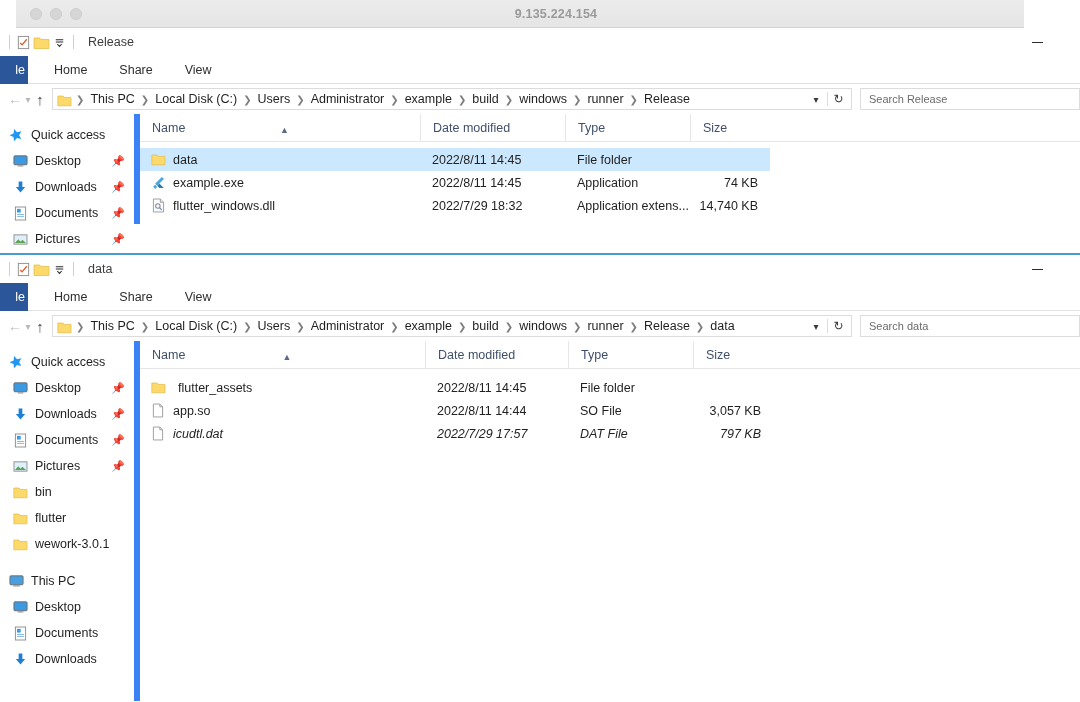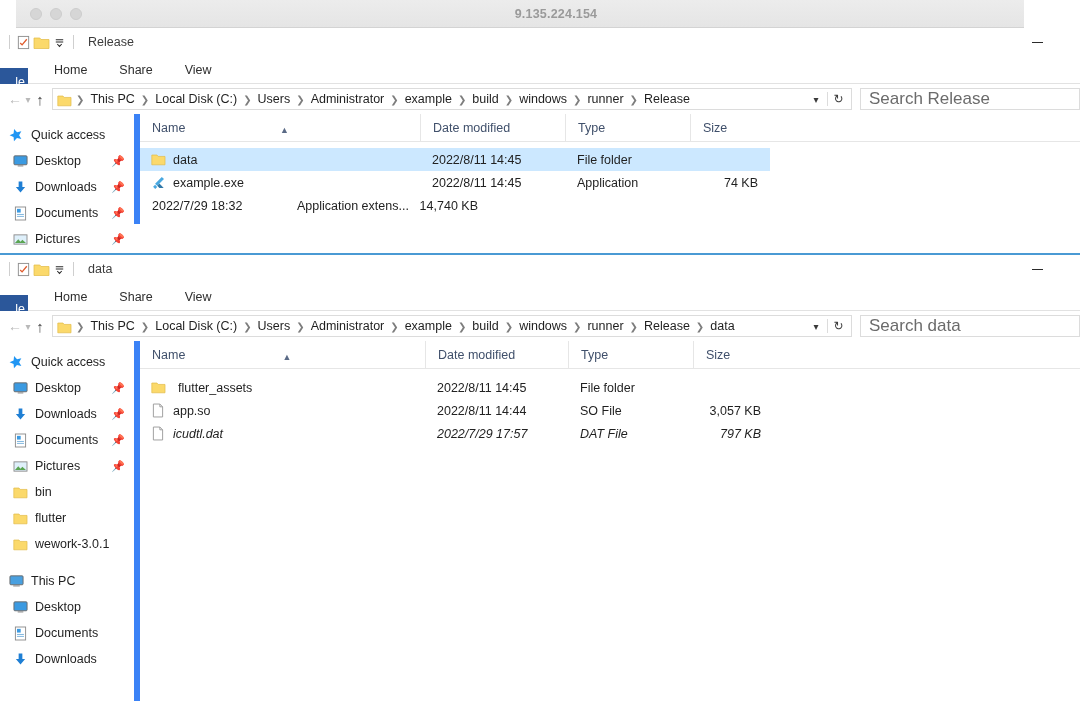--- a/index.html
+++ b/index.html
@@ -41,21 +41,21 @@
   }
   .win-minimize {
     position:absolute; right:28px; top:0; height:28px; width:30px;
     display:flex; align-items:center; justify-content:center;
   }
   .min-glyph { width:11px; height:1px; background:#2b2b2b; }
 
   
   .ribbon { position:relative; height:28px; background:#ffffff; border-bottom:1px solid #e2e2e2; }
   .tab-file {
-    position:absolute; left:0; top:12px; width:28px; height:28px;
+    position:absolute; left:0; top:0; width:28px; height:28px;
     background:#2b579a; color:#ffffff; font-size:12.5px;
     display:flex; align-items:center; justify-content:flex-end;
     padding-right:3px;
   }
   .tabs { position:absolute; left:38px; top:0; height:28px; display:flex; align-items:center; gap:0; }
   .tab { font-size:12.5px; color:#2e2e2e; padding:0 16px; line-height:28px; }
 
   
   .addr-row { position:relative; height:30px; background:#ffffff; display:flex; align-items:center; }
   .nav-btn { width:22px; height:24px; display:flex; align-items:center; justify-content:center; color:#b9b9b9; font-size:14px; }
@@ -68,21 +68,21 @@
   .crumb-folder { width:15px; height:13px; margin:0 3px 0 2px; }
   .crumb { font-size:12.5px; color:#1f1f1f; padding:0 5px; white-space:nowrap; }
   .crumb-sep { font-size:10px; color:#7d7d7d; padding:0 1px; }
   .crumb-tail { display:flex; align-items:center; margin-left:auto; }
   .crumb-chev { width:22px; text-align:center; font-size:10px; color:#3a3a3a; }
   .crumb-refresh { width:22px; text-align:center; font-size:12px; color:#3a3a3a; border-left:1px solid #dcdcdc; }
   .search-box {
     height:22px; margin-left:8px; border:1px solid #dcdcdc; background:#fff;
     display:flex; align-items:center; padding:0 8px; min-width:220px;
   }
-  .search-text { font-size:17px; color:#6b6b6b; white-space:nowrap; }
+  .search-text { font-size:11px; color:#6b6b6b; white-space:nowrap; }
 
   
   .content { position:relative; display:flex; }
   .sidebar { width:140px; flex:0 0 140px; border-right:6px solid #3b82f6; padding-top:8px; background:#fff; }
   .nav-item {
     position:relative; height:26px; display:flex; align-items:center;
     font-size:12.5px; color:#1f1f1f; padding-left:6px;
   }
   .nav-item .nico { width:20px; display:flex; align-items:center; justify-content:center; margin-right:5px; }
   .nav-item.indent { padding-left:10px; }
@@ -290,20 +290,31 @@
                     <path d="M6.2 9.8l2.2 2.2h4.3L8.4 7.6z" fill="#3178a8"></path>
                   </svg>
                 </span>
               <span>example.exe</span>
             </div>
             <div class="cell date" style="width:145px;">2022/8/11 14:45</div>
             <div class="cell" style="width:125px;">Application</div>
             <div class="cell size" style="width:80px;">74 KB</div>
           </div>
           <div class="row" style="width:630px;">
+            <div class="cell name" style="width:280px;">
+              <span class="ficon">
+                  <svg width="13" height="15" viewBox="0 0 14 16">
+                    <path d="M1.5 1h7.5l3.5 3.5V15h-11z" fill="#fafafa" stroke="#9a9a9a"></path>
+                    <path d="M9 1v3.5h3.5" fill="#e6e6e6" stroke="#9a9a9a"></path>
+                    <circle cx="6.3" cy="8.6" r="2.4" fill="none" stroke="#7c8fa3" stroke-width="1.1"></circle>
+                    <path d="M8.1 10.4l2.3 2.3" stroke="#7c8fa3" stroke-width="1.4"></path>
+                  </svg>
+                </span>
+              <span>flutter_windows.dll</span>
+            </div>
             <div class="cell date" style="width:145px;">2022/7/29 18:32</div>
             <div class="cell" style="width:125px;">Application extens...</div>
             <div class="cell size" style="width:80px;">14,740 KB</div>
           </div>
         </div>
       </div>
     </div>
   </div>
 
   <div class="win" id="win2">

